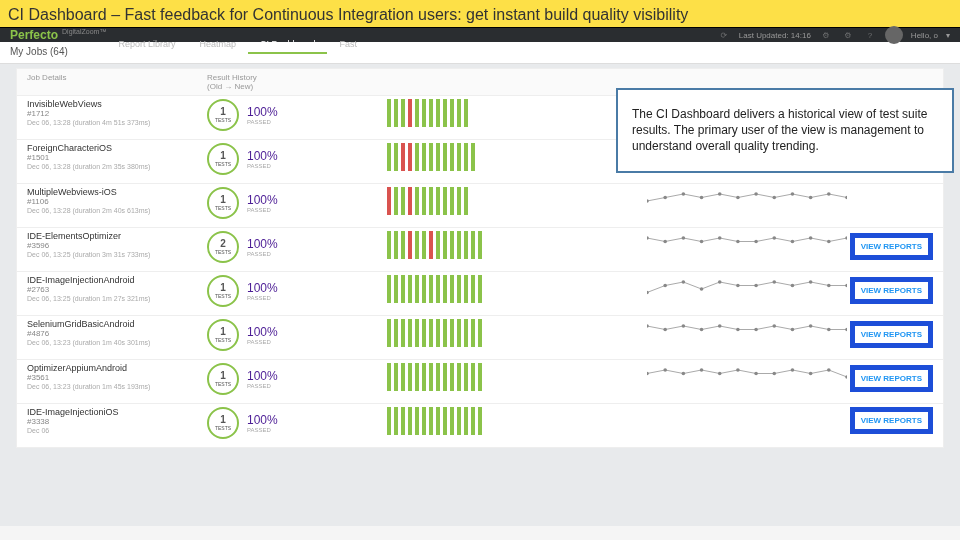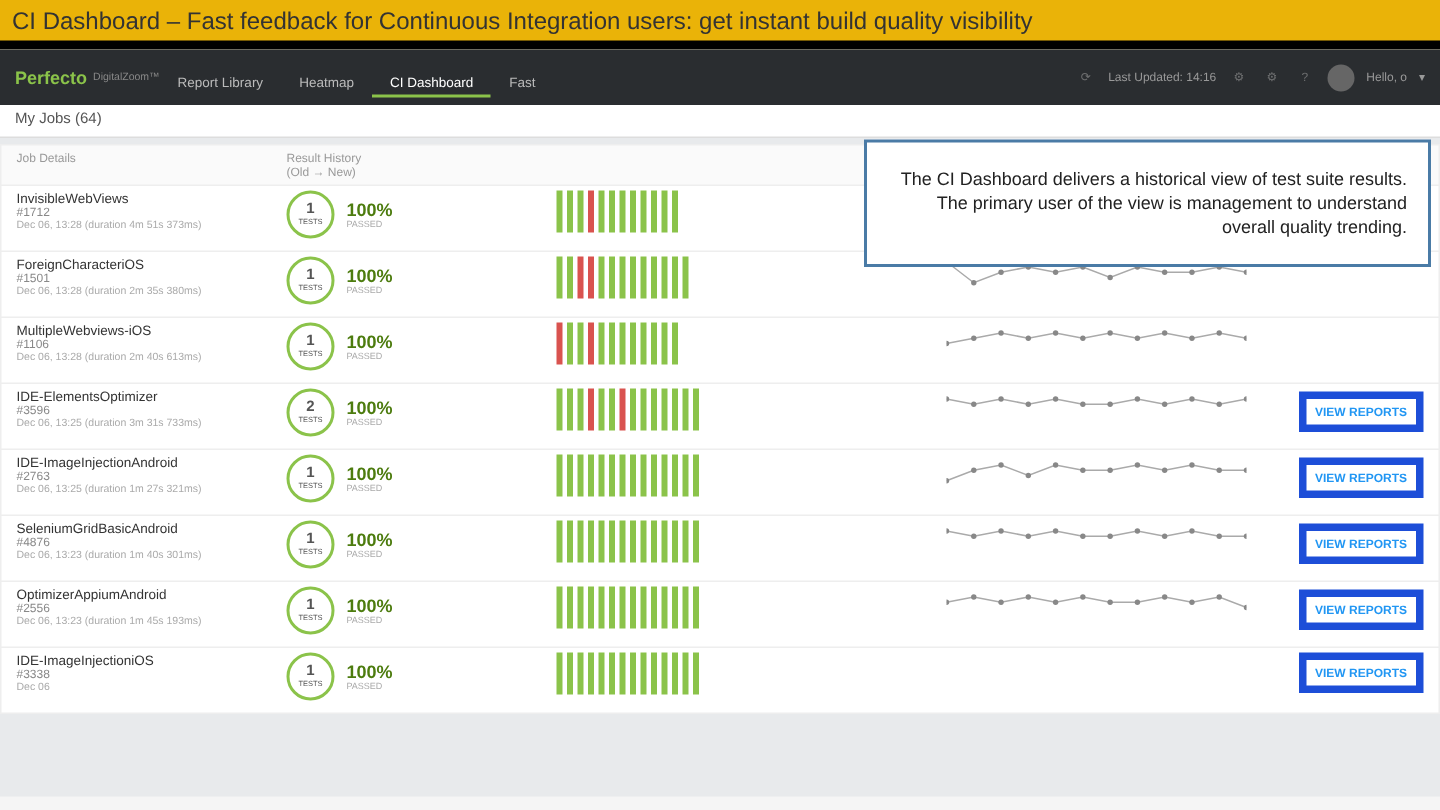--- a/index.html
+++ b/index.html
@@ -1,50 +1,50 @@
 <!DOCTYPE html>
 <html><head>
 <meta charset="utf-8">
 <style>
 *{box-sizing:border-box;margin:0;padding:0;font-family:Arial,Helvetica,sans-serif}
 body{width:960px;height:540px;background:#f5f5f5;overflow:hidden;font-size:10px;color:#333}
-.slide-title{font-size:16px;font-weight:400;padding:6px 8px 3px;border-bottom:6px solid #000000;background:#eab308}
+.slide-title{font-size:16px;font-weight:400;padding:6px 8px 3px;border-bottom:1px solid #000000;background:#fde047}
 .app{background:#e8eaec;height:498px;position:relative}
-.topnav{height:37px;background:#2a2d30;display:flex;align-items:center;color:#ccc;font-size:9px}
+.topnav{height:14px;background:#2a2d30;display:flex;color:#ccc;font-size:9px}
 .brand{color:#8bc34a;font-weight:bold;font-size:12px;padding:0 10px}
 .brand-sub{color:#888;font-size:7px;margin-left:-6px}
 .navtab{padding:3px 12px;color:#bbb;font-size:9px;height:26px;line-height:26px;cursor:pointer}
 .navtab.active{border-bottom:2px solid #8bc34a;color:#fff}
 .nav-right{margin-left:auto;display:flex;align-items:center;gap:8px;padding-right:10px;color:#999;font-size:8px}
 .nav-icon{width:14px;height:14px;opacity:.6;display:inline-flex;align-items:center;justify-content:center}
 .avatar{width:18px;height:18px;border-radius:50%;background:#666}
 .subheader{height:22px;background:#fff;border-bottom:1px solid #ddd;padding:4px 10px;font-size:10px;color:#555}
-.content{padding:4px 0}
+.content{padding:4px 16px}
 .table-head{display:flex;background:#fafafa;border:1px solid #eee;font-size:8px;color:#999;padding:4px 10px}
 .col-details{width:180px}
 .col-summary{width:180px}
 .col-history{width:260px}
 .col-trend{flex:1}
 .job-row{display:flex;align-items:flex-start;background:#fff;border:1px solid #eee;border-top:none;padding:3px 10px;height:44px}
 .job-name{font-size:9px;color:#333}
 .job-num{font-size:8px;color:#888}
 .job-time{font-size:7px;color:#aaa;margin-top:1px}
 .ring{width:32px;height:32px;border:2px solid #8bc34a;border-radius:50%;display:inline-flex;flex-direction:column;align-items:center;justify-content:center;font-size:7px;color:#555}
 .ring .n{font-size:10px;font-weight:bold;line-height:1}
 .ring .t{font-size:5px}
 .pass{display:inline-block;margin-left:8px;vertical-align:middle}
-.pass .pct{font-size:12px;color:#4d7c0f;font-weight:bold}
+.pass .pct{font-size:12px;color:#4c1d95;font-weight:normal}
 .pass .lbl{font-size:6px;color:#aaa}
 .bars{display:flex;gap:3px}
 .bar{width:4px;height:28px}
 .g{background:#8bc34a}
 .r{background:#d9534f}
 .spark{height:28px;width:200px}
 .btn-report{font-size:8px;color:#2196f3;font-weight:bold;cursor:pointer;padding:4px 6px;border:5px solid #1d4ed8;margin-left:auto}
-.callout{position:absolute;top:60px;right:6px;width:378px;background:#fff;border:2px solid #4a7ba6;padding:16px 14px;font-size:12px;text-align:right;line-height:1.35;color:#222;z-index:5}
+.callout{position:absolute;top:60px;right:6px;width:338px;background:#fff;border:2px solid #4a7ba6;padding:16px 14px;font-size:12px;text-align:left;line-height:1.35;color:#222;z-index:5}
 </style>
 </head>
 <body>
 
 <div class="slide-title">CI Dashboard – Fast feedback for Continuous Integration users: get instant build quality visibility</div>
 
 <div class="app">
   <div class="topnav">
     <span class="brand">Perfecto</span>
     <span class="brand-sub">DigitalZoom™</span>
@@ -388,21 +388,21 @@
                 <circle cx="181.81818181818184" cy="10.5" r="1.8" fill="#888"></circle>
                 <circle cx="200.00000000000003" cy="10.5" r="1.8" fill="#888"></circle>
                 <text x="203.00000000000003" y="12.5" font-size="6" fill="#888">✱</text>
               </svg></div>
       <div class="btn-report">VIEW REPORTS</div>
     </div>
   </div>
   <div class="job-row">
     <div class="col-details">
       <div class="job-name">OptimizerAppiumAndroid</div>
-      <div class="job-num">#2556</div>
+      <div class="job-num">#3561</div>
       <div class="job-time">Dec 06, 13:23 (duration 1m 45s 193ms)</div>
     </div>
     <div class="col-summary" style="display:flex;align-items:center">
       <div class="ring">
               <span class="n">1</span>
               <span class="t">TESTS</span>
             </div>
       <div class="pass">
               <div class="pct">100%</div>
               <div class="lbl">PASSED</div>

